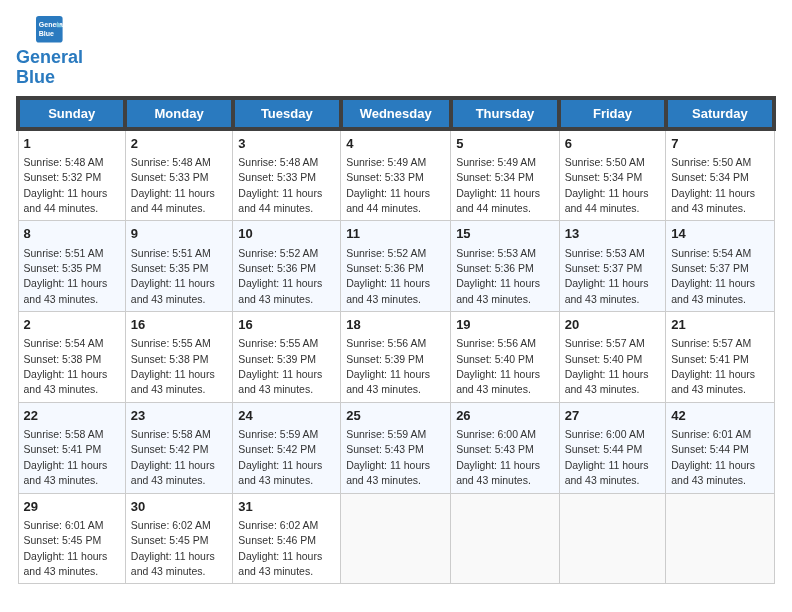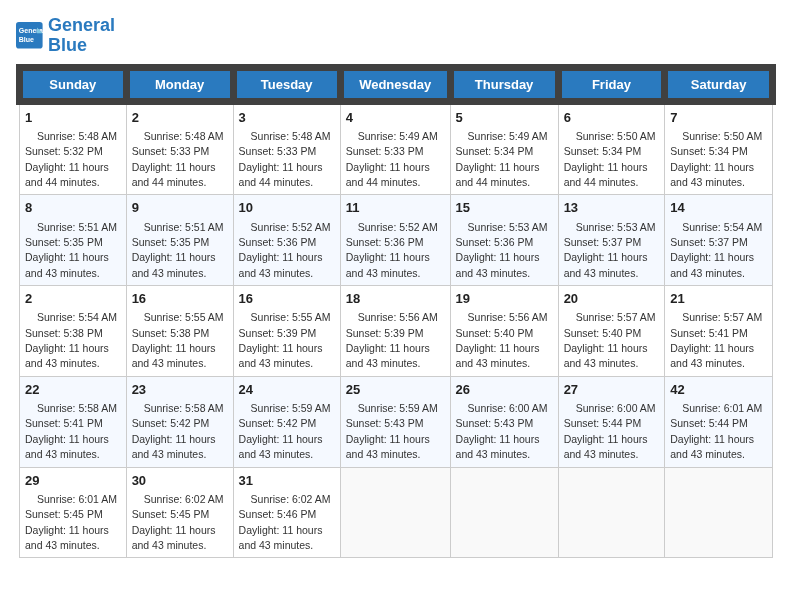--- a/index.html
+++ b/index.html
@@ -13,20 +13,21 @@
     .header {
       display: flex;
       justify-content: space-between;
       align-items: flex-start;
       margin-bottom: 4px;
     }
     .logo {
       display: flex;
       align-items: center;
       gap: 4px;
+      flex-direction: column;
     }
     .logo-text {
       font-size: 18px;
       font-weight: bold;
       color: #1a1a1a;
       line-height: 1.1;
     }
     .logo-text span {
       color: #2a7abf;
     }
@@ -53,21 +54,21 @@
       margin-top: 8px;
       font-size: 11px;
     }
     thead tr th {
       background-color: #2a7abf;
       color: #fff;
       text-align: center;
       padding: 6px 4px;
       font-size: 13px;
       font-weight: bold;
-      border: 7px solid #404040;
+      border: 4px solid #404040;
     }
     tbody tr td {
       border: 1px solid #ccc;
       vertical-align: top;
       padding: 4px 5px;
       width: 113px;
       min-height: 80px;
       background: #fff;
       color: #222;
       line-height: 1.4;
@@ -77,21 +78,20 @@
     }
     .day-num {
       font-weight: bold;
       font-size: 13px;
       display: block;
       margin-bottom: 2px;
     }
     .day-info {
       font-size: 10.5px;
       color: #333;
-      margin-left: 12px;
     }
     td.empty {
       background: #f9f9f9;
     }
   </style>
 </head>
 <body>
 
 <div class="header">
   <div class="logo">

